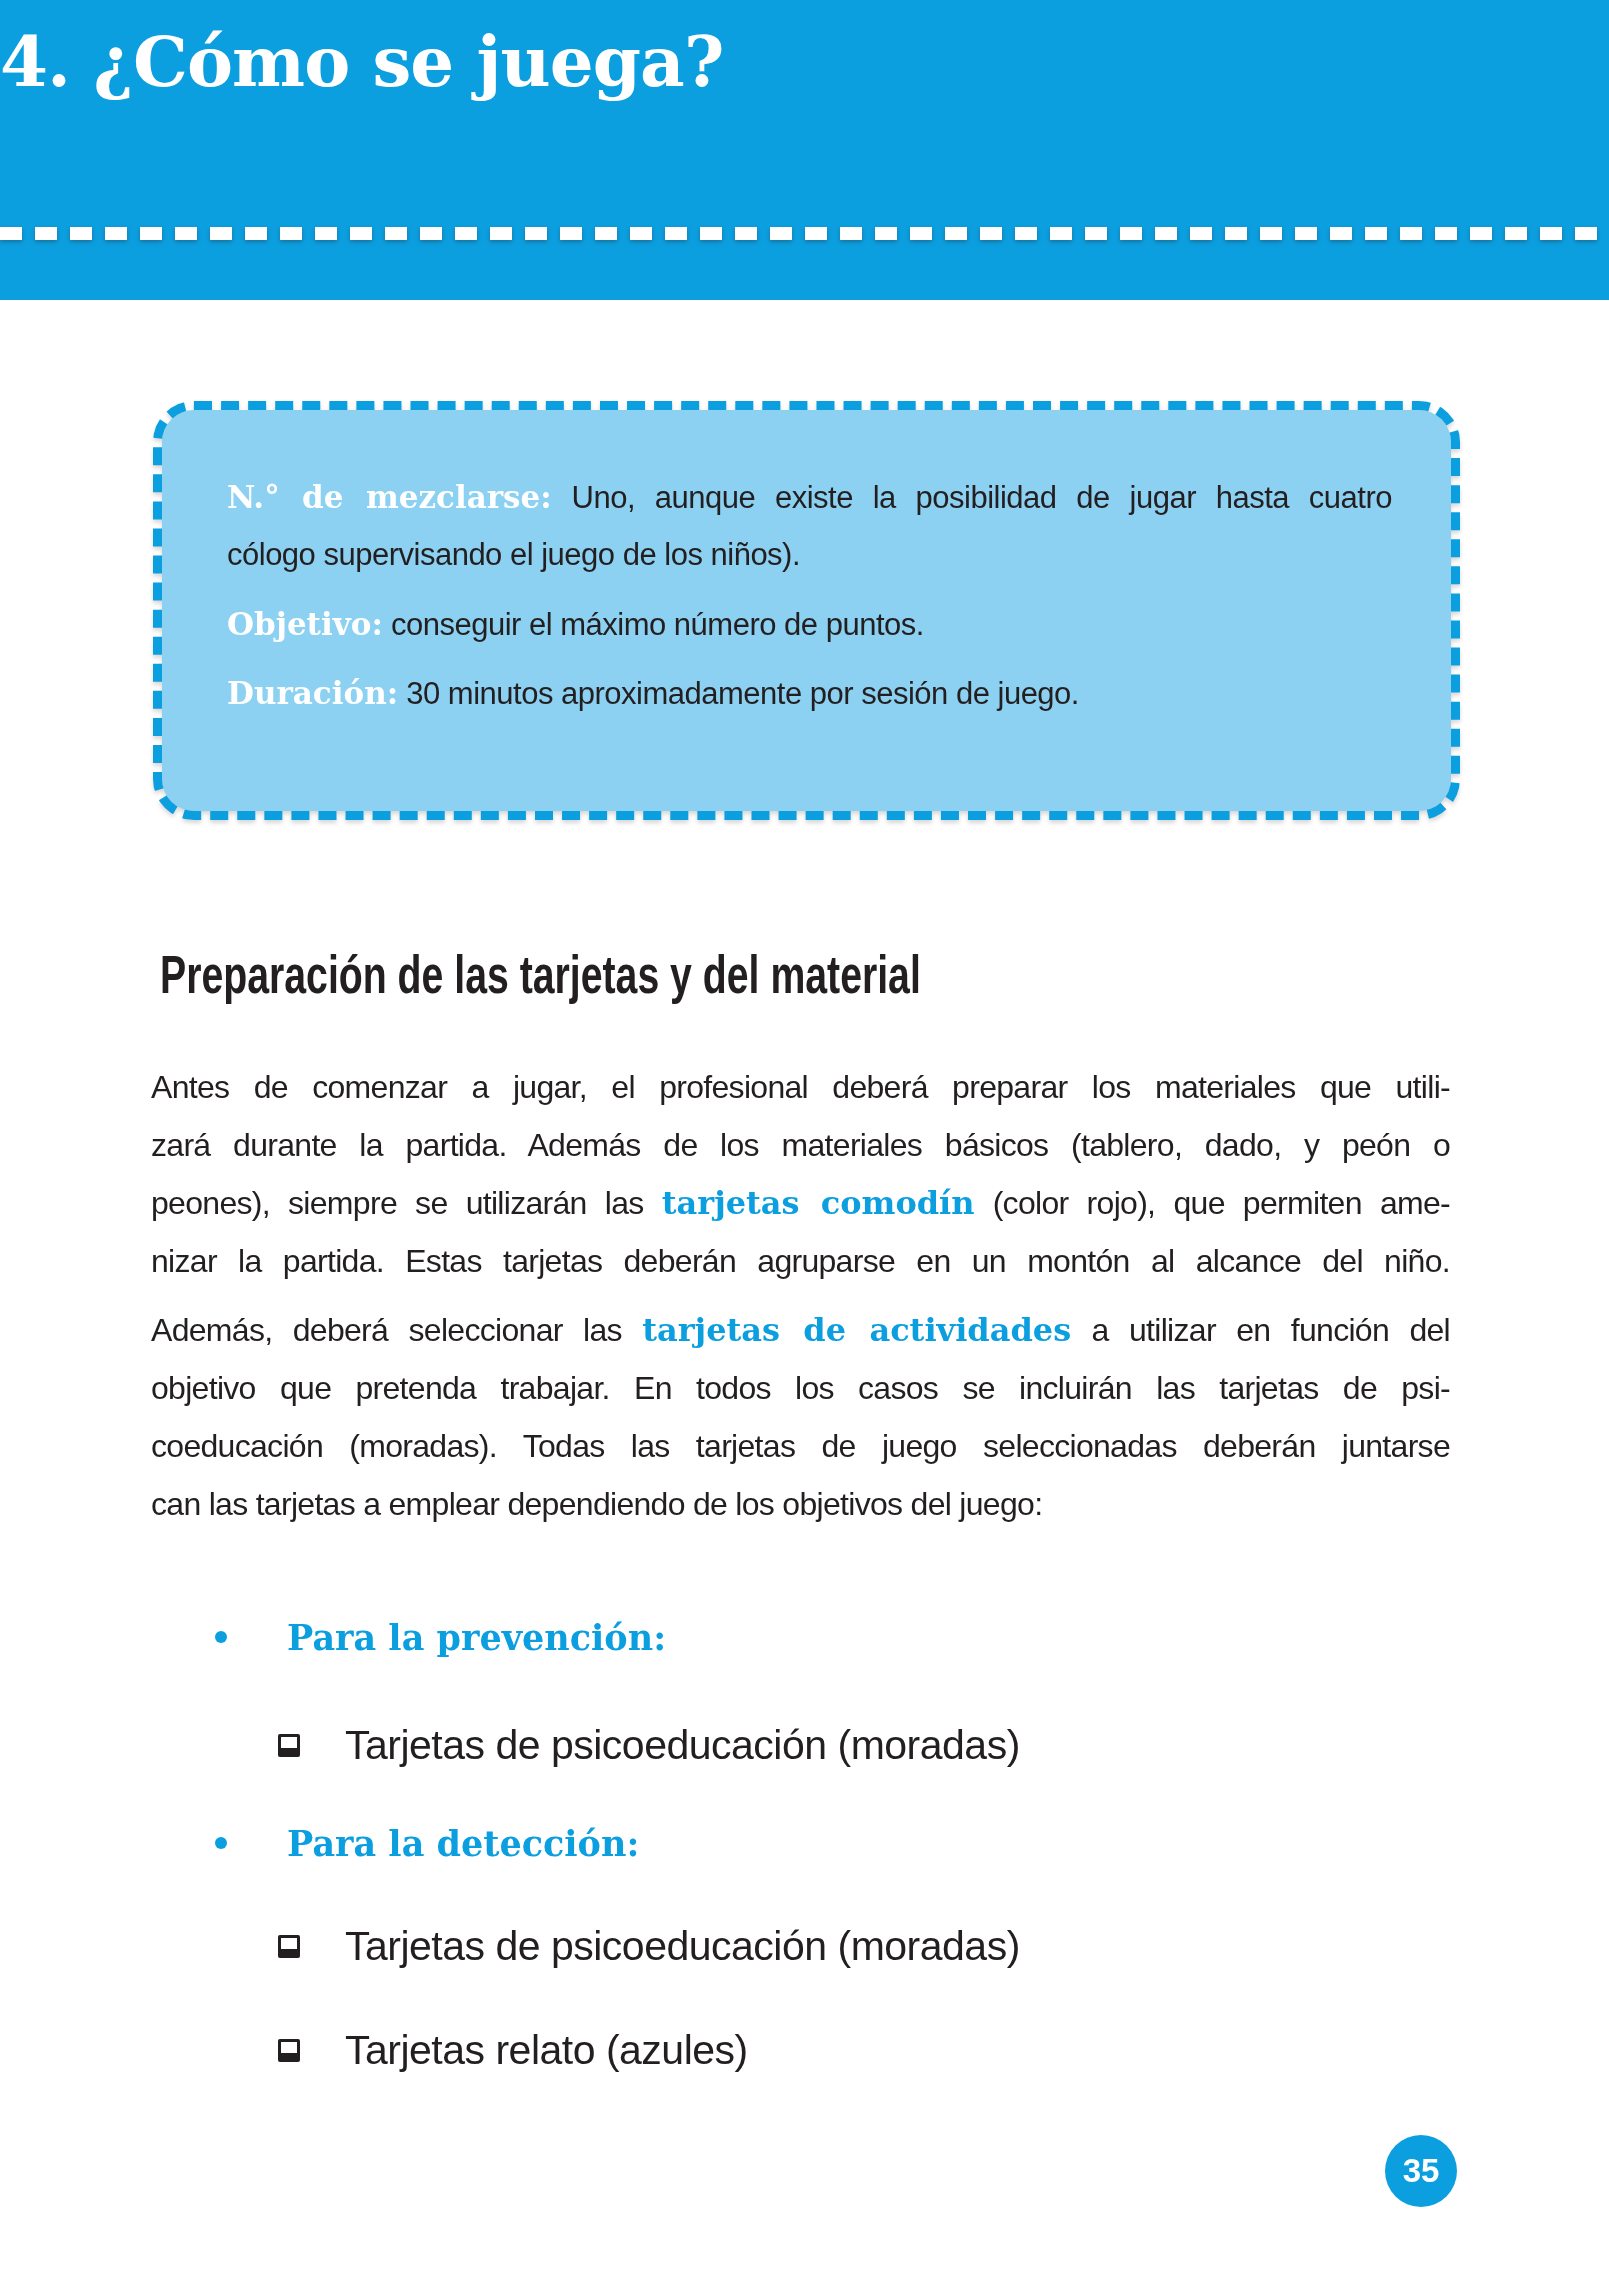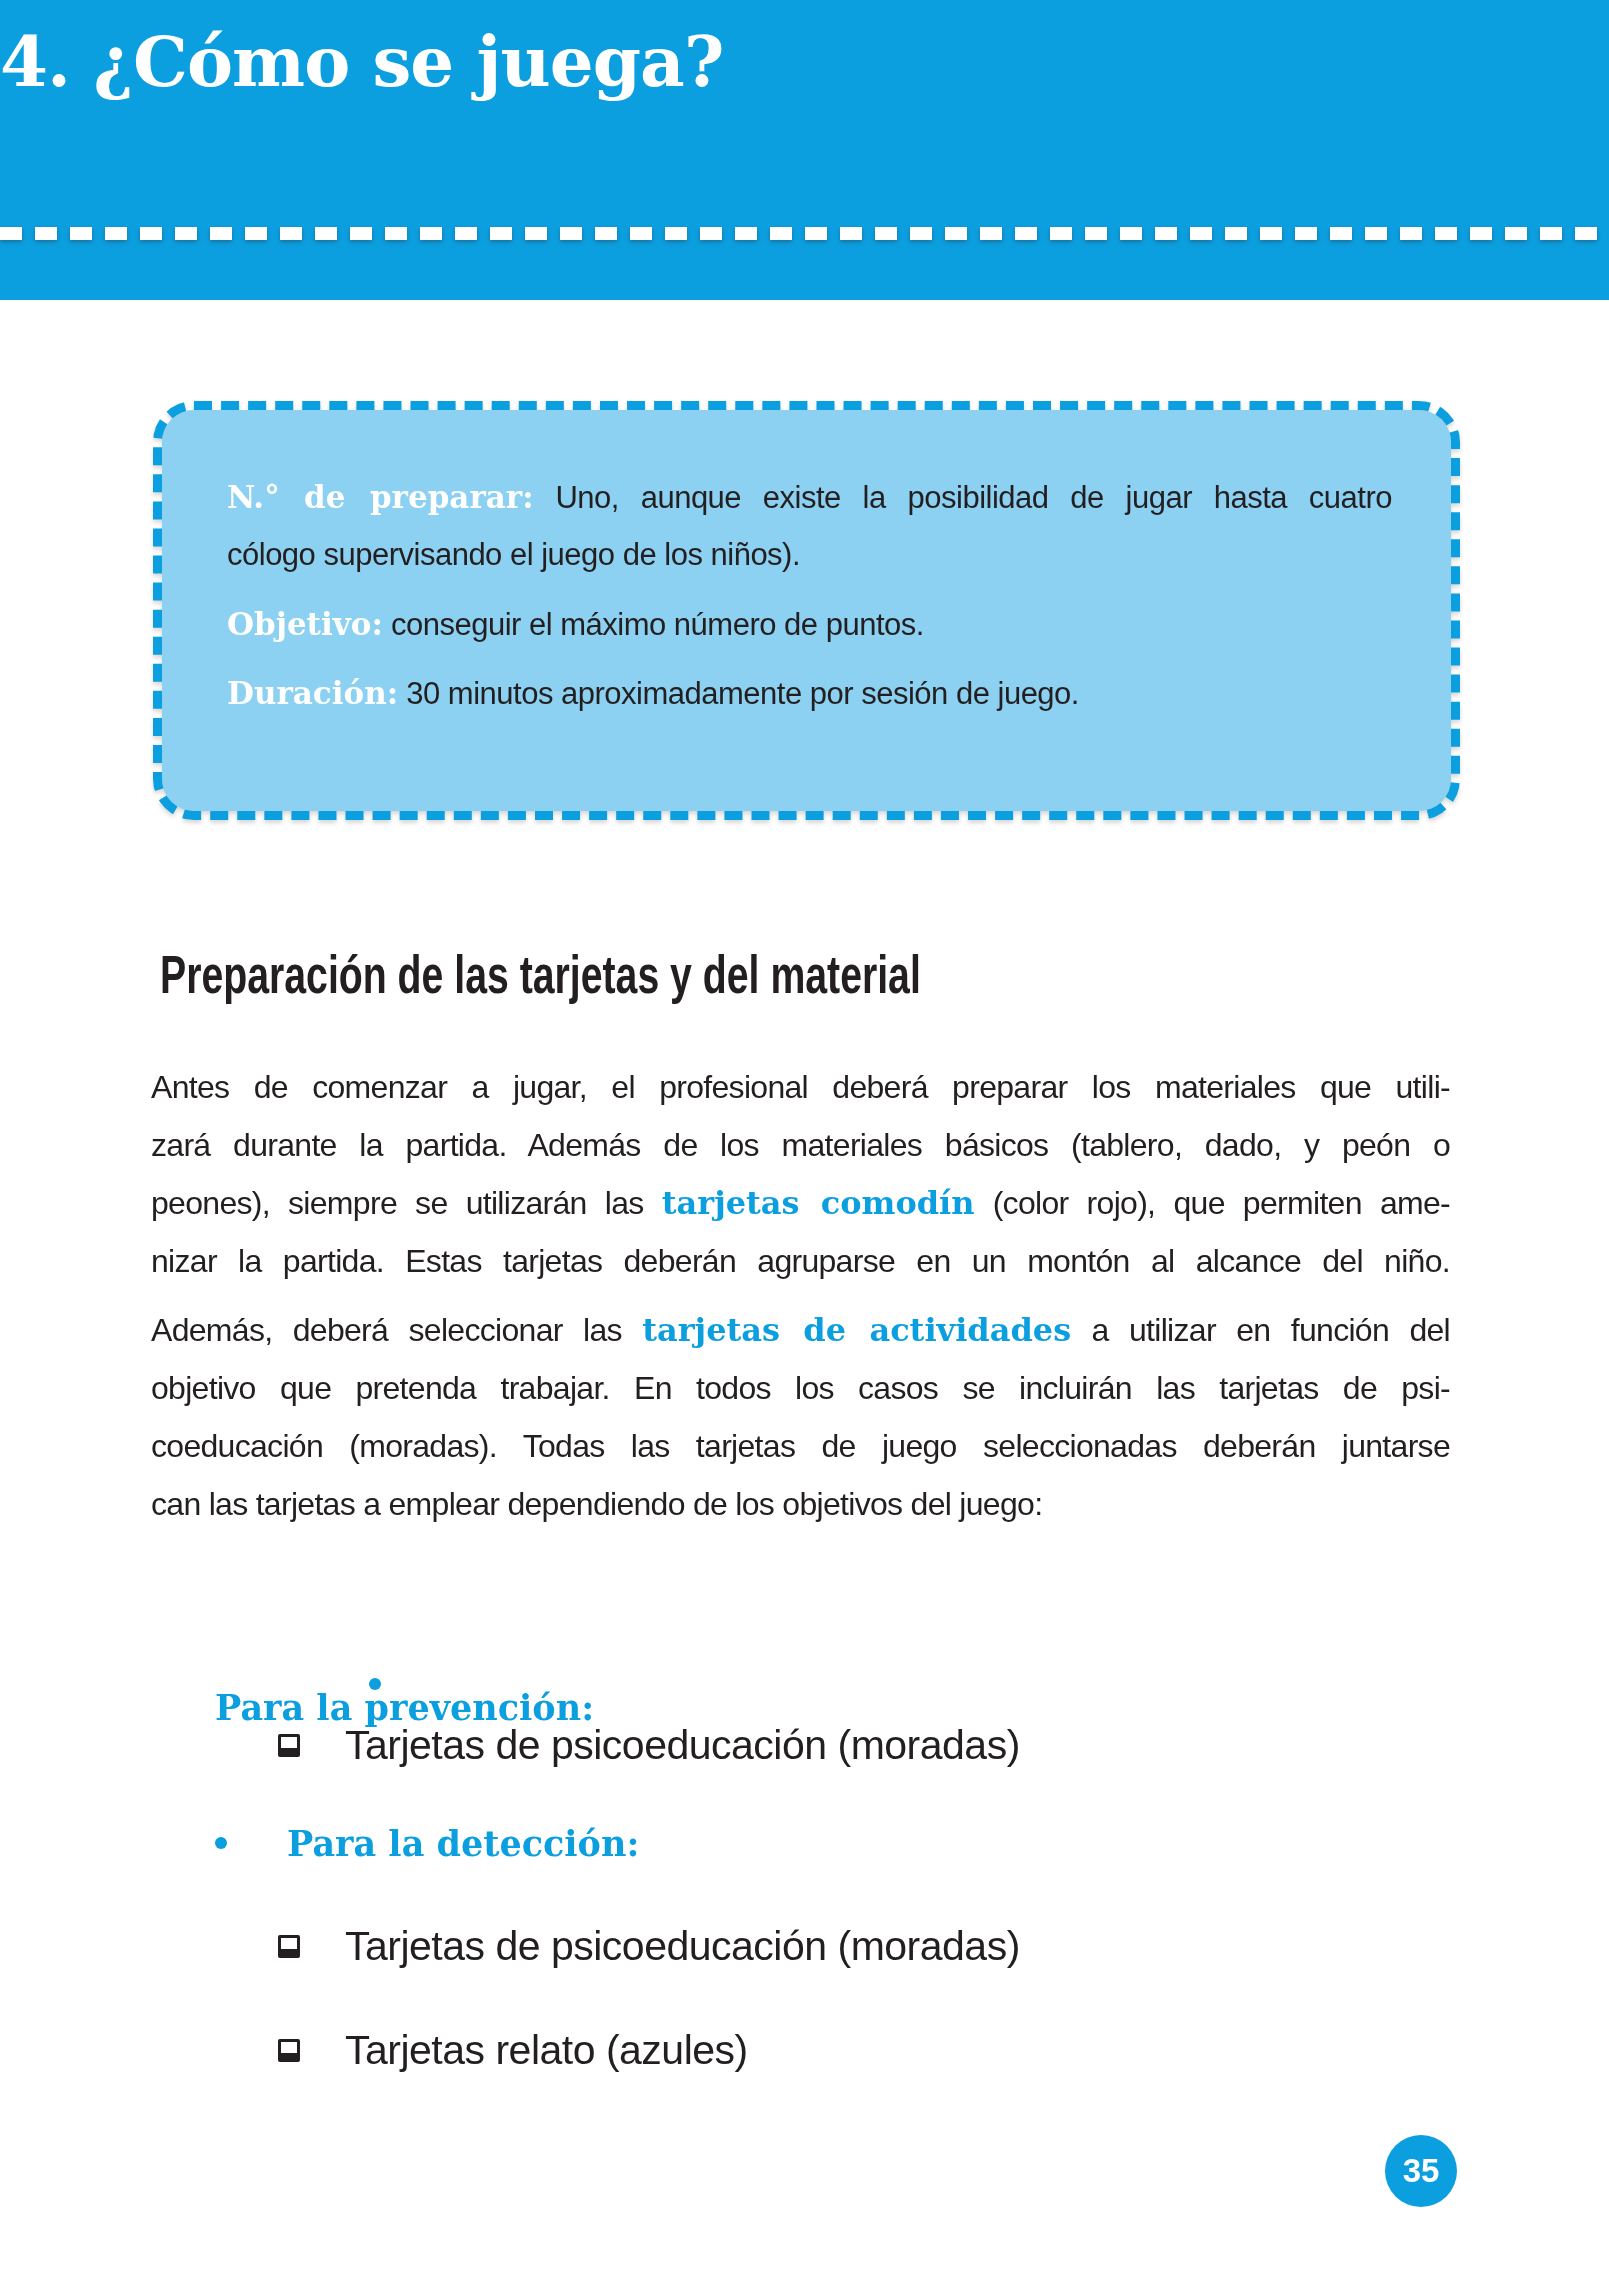--- a/index.html
+++ b/index.html
@@ -61,21 +61,21 @@
     font-family:"DejaVu Serif",serif;font-weight:700;color:var(--blue);
     font-size:35px;line-height:1;white-space:nowrap;
   }
   .check-row{position:absolute;left:278px;display:flex;align-items:center;height:58px;}
   .checkbox{
     flex:0 0 auto;width:16px;height:11px;border-radius:1.9px;
     border:3.7px solid var(--ink);border-bottom:9.3px solid var(--ink);
     margin-right:45px;
   }
   .check-text{font-size:41px;letter-spacing:-0.5px;white-space:nowrap;}
-  .row-1{top:1678px;flex-direction:column;}
+  .row-1{top:1608px;}
   .row-2{top:1716px;}
   .row-3{top:1814px;}
   .row-4{top:1917px;}
   .row-5{top:2021px;text-align:right;}
 
   
   .page-badge{
     position:absolute;left:1385px;top:2135px;width:72px;height:72px;border-radius:50%;
     background:var(--blue);display:flex;align-items:center;justify-content:center;
   }
@@ -86,21 +86,21 @@
 
 <div class="page">
 
   <header class="band">
     <h1 class="band-title">4. ¿Cómo se juega?</h1>
     <div class="band-dashes"></div>
   </header>
 
   <section class="info-box">
     <div class="entry">
-        <div class="line just"><span class="label">N.° de preparar:</span><span> Uno, aunque existe la posibilidad de jugar hasta cuatro</span></div>
+        <div class="line just"><span class="label">N.° de mezclarse:</span><span> Uno, aunque existe la posibilidad de jugar hasta cuatro</span></div>
         <div class="line"><span>cólogo supervisando el juego de los niños).</span></div>
       </div>
     <div class="entry">
         <div class="line"><span class="label">Objetivo:</span><span> conseguir el máximo número de puntos.</span></div>
       </div>
     <div class="entry">
         <div class="line"><span class="label">Duración:</span><span> 30 minutos aproximadamente por sesión de juego.</span></div>
       </div>
   </section>
 

